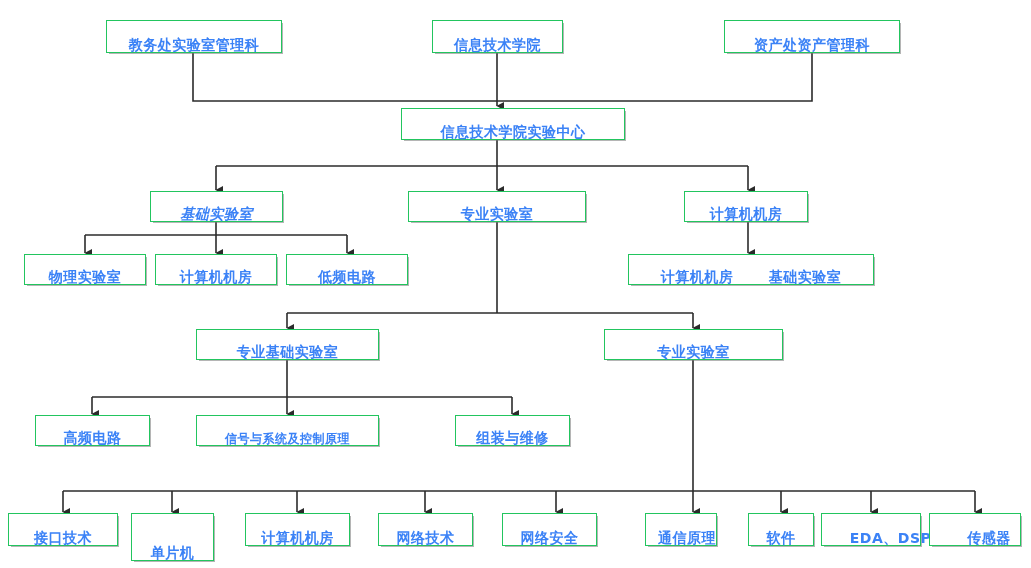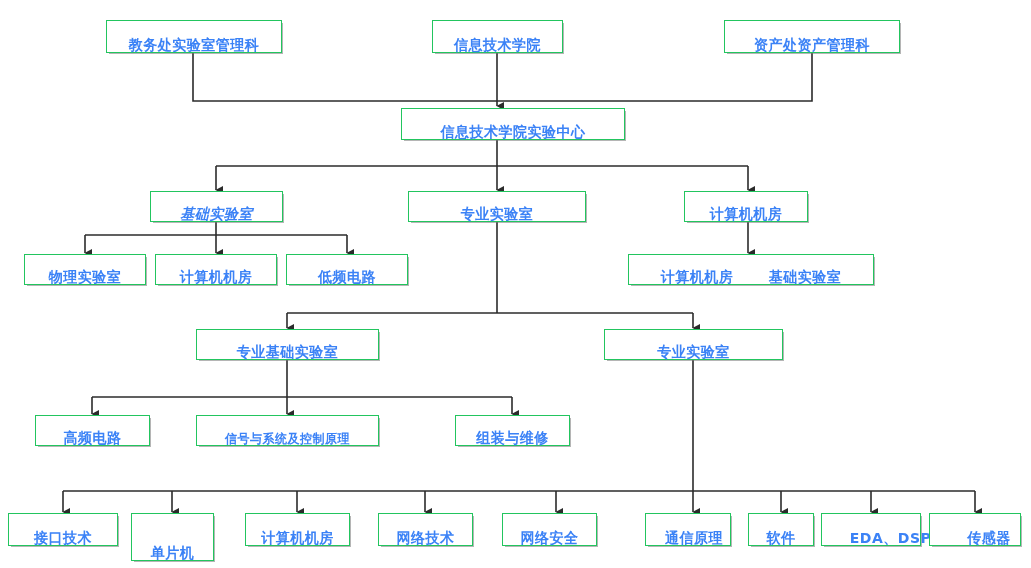--- a/index.html
+++ b/index.html
@@ -205,21 +205,21 @@
   </div>
 
   <div class="node" style="left:378px; top:513px; width:95px; height:33px; font-size:14px;">
     <span class="label">网络技术</span>
   </div>
 
   <div class="node" style="left:502px; top:513px; width:95px; height:33px; font-size:14px;">
     <span class="label">网络安全</span>
   </div>
 
-  <div class="node" style="left:645px; top:513px; width:86px; height:33px; font-size:14px;padding-left:12px;">
+  <div class="node" style="left:645px; top:513px; width:72px; height:33px; font-size:14px;padding-left:12px;">
     <span class="label">通信原理</span>
   </div>
 
   <div class="node" style="left:748px; top:513px; width:66px; height:33px; font-size:14px;">
     <span class="label">软件</span>
   </div>
 
   <div class="node" style="left:821px; top:513px; width:100px; height:33px; font-size:14px;padding-left:39px;">
     <span class="label">EDA、DSP</span>
   </div>

